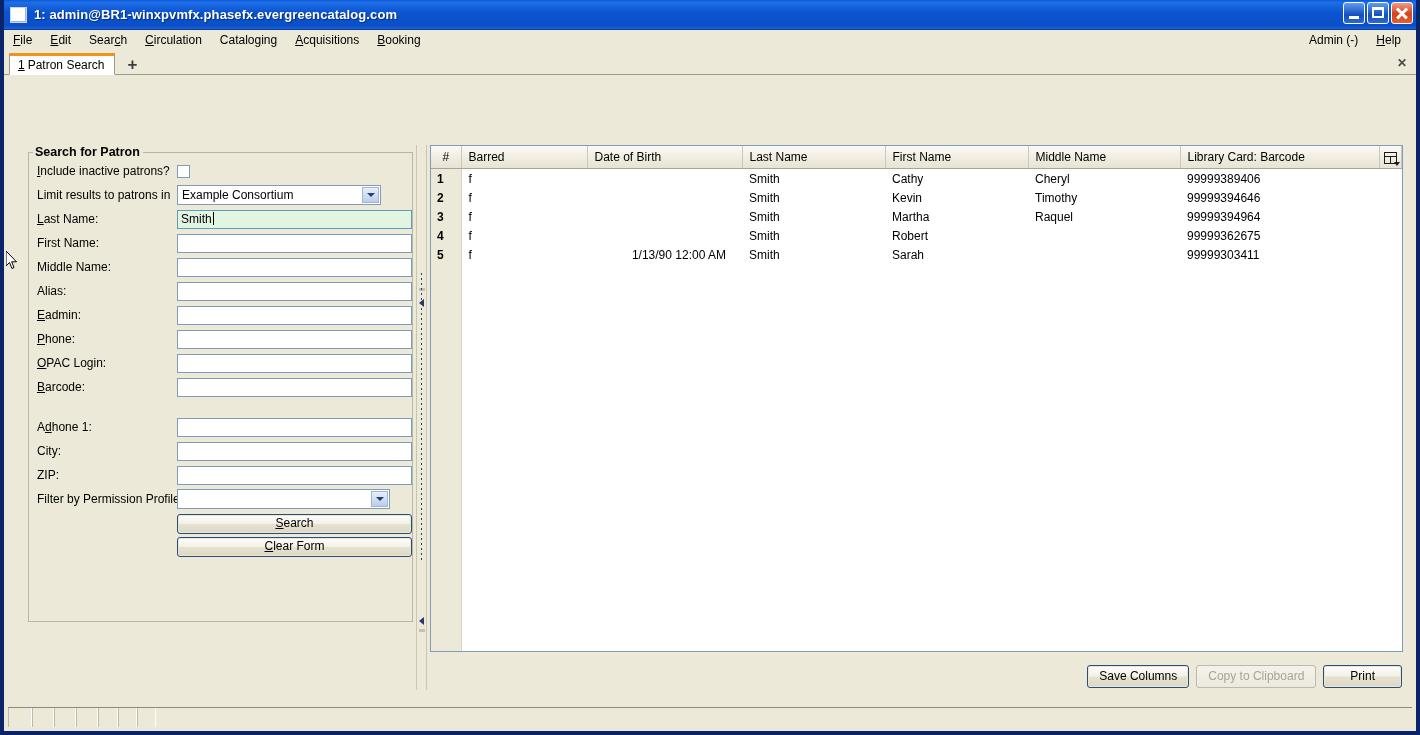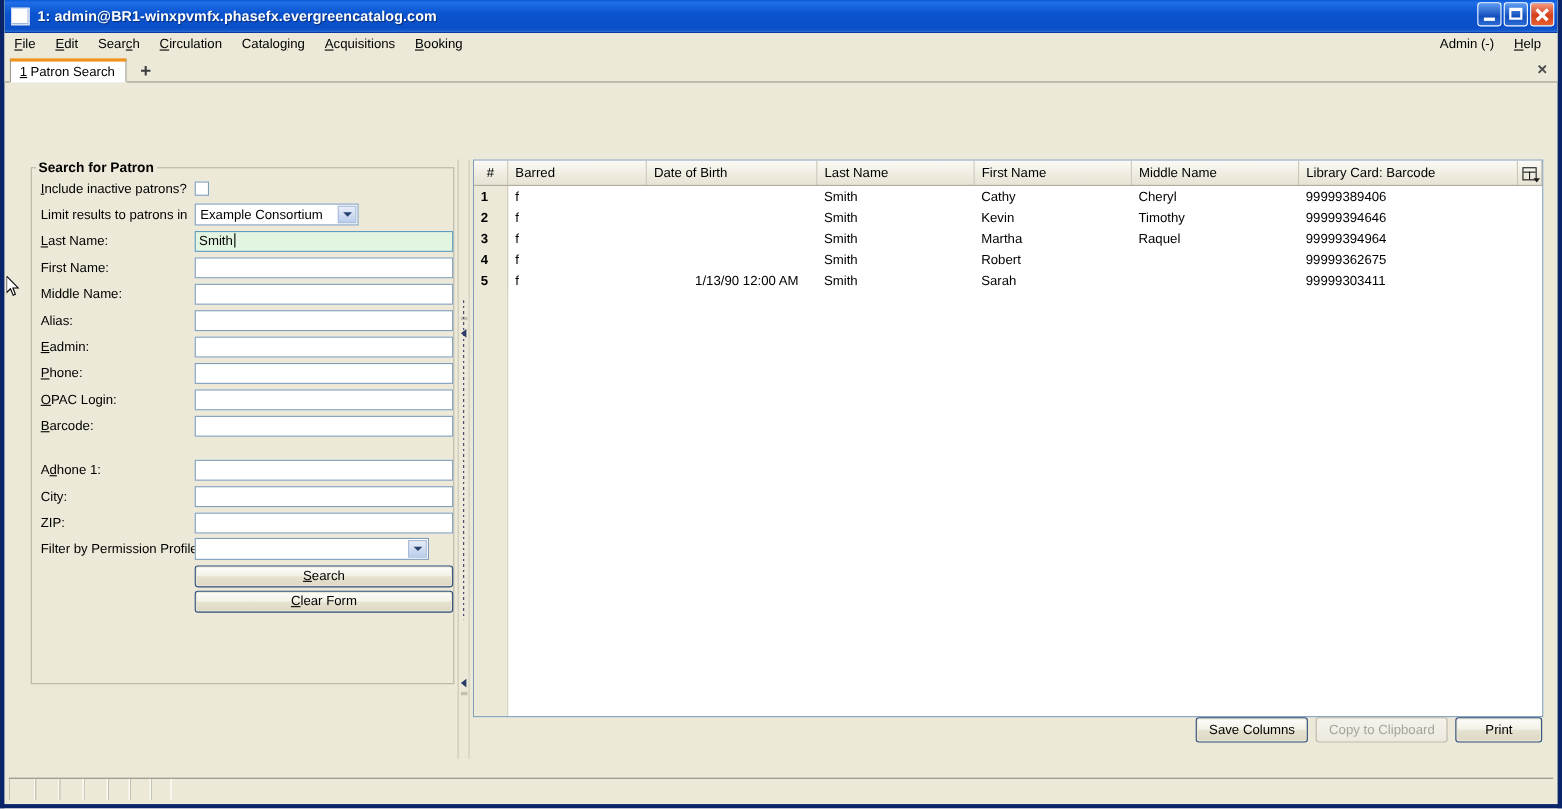--- a/index.html
+++ b/index.html
@@ -260,21 +260,21 @@
     vertical-align: -2px;
     margin-left: 1px;
   }
   .chk {
     width: 13px; height: 13px;
     background: #fff;
     border: 1px solid #7f9db9;
     box-sizing: border-box;
   }
   .combo {
-    width: 149px;
+    width: 204px;
     height: 20px;
     background: #ffffff;
     border: 1px solid #7f9db9;
     box-sizing: border-box;
     display: flex;
     align-items: center;
     font-size: 12px;
     padding-left: 4px;
     position: relative;
   }
@@ -440,21 +440,21 @@
     position:absolute; right:-4px; bottom:-3px;
     width:0;height:0;
     border-left:3.5px solid transparent;
     border-right:3.5px solid transparent;
     border-top:4px solid #1b1b1b;
   }
 
   .results-buttons {
     position: absolute;
     right: 2px;
-    bottom: 15px;
+    bottom: 2px;
     display: flex;
     gap: 7px;
     padding-left: 40px;
   }
 
   
   #statusbar {
     position: absolute;
     left: 4px; right: 4px; bottom: 4px;
     height: 19px;

